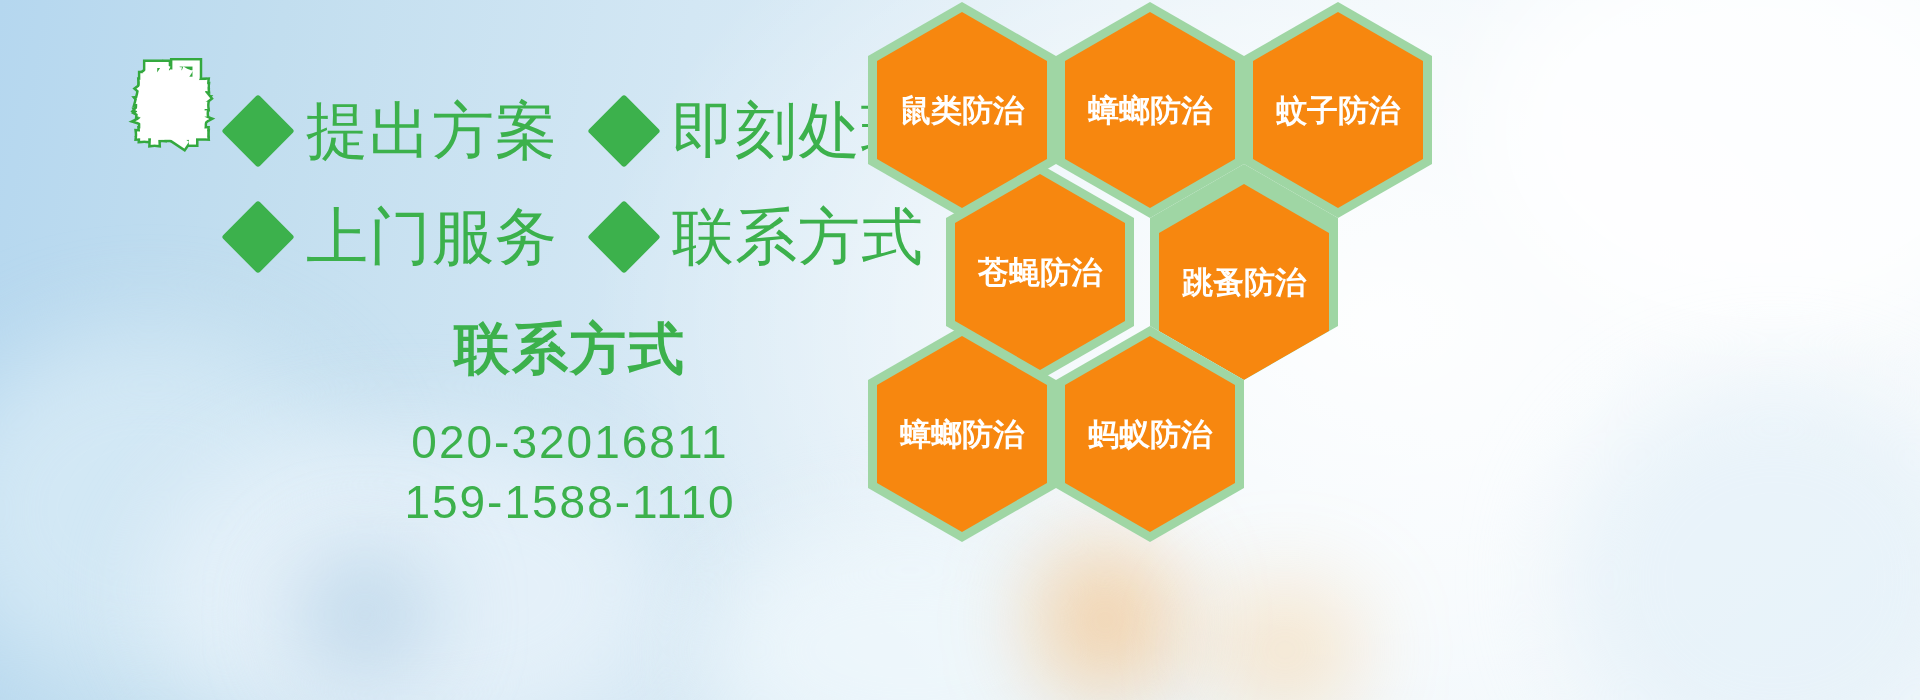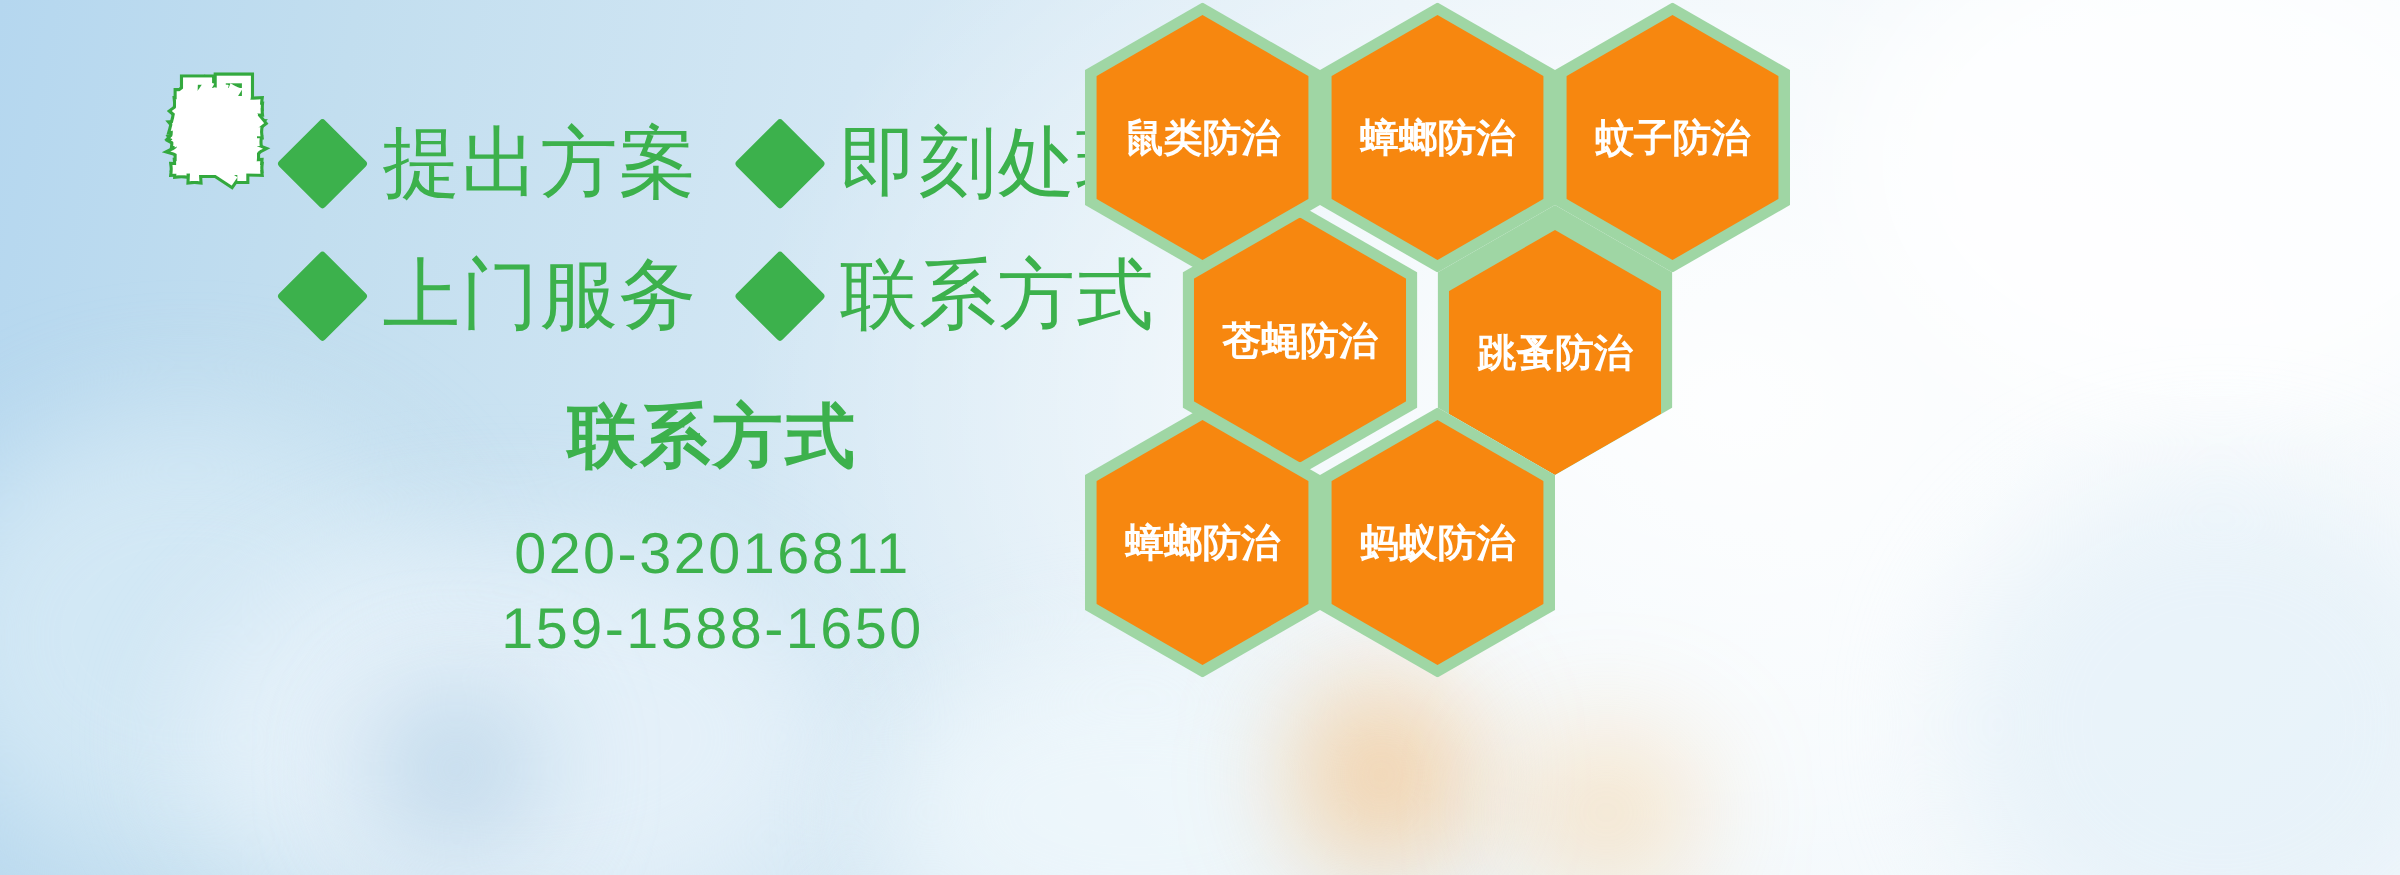--- a/index.html
+++ b/index.html
@@ -125,21 +125,21 @@
         <div class="diamond"></div>
         <div class="slogan-text">联系方式</div>
       </div>
     </div>
 
   </div>
 
   <div class="contact">
     <div class="contact-title">联系方式</div>
     <div class="contact-phone">020-32016811</div>
-    <div class="contact-phone">159-1588-1650</div>
+    <div class="contact-phone">159-1588-1110</div>
   </div>
 
   <div class="honeycomb">
 
     <div class="hex" style="left:6px;top:10px;">
       <div class="inner">
         <span class="label">鼠类防治</span>
       </div>
     </div>
     <div class="hex" style="left:194px;top:10px;">

